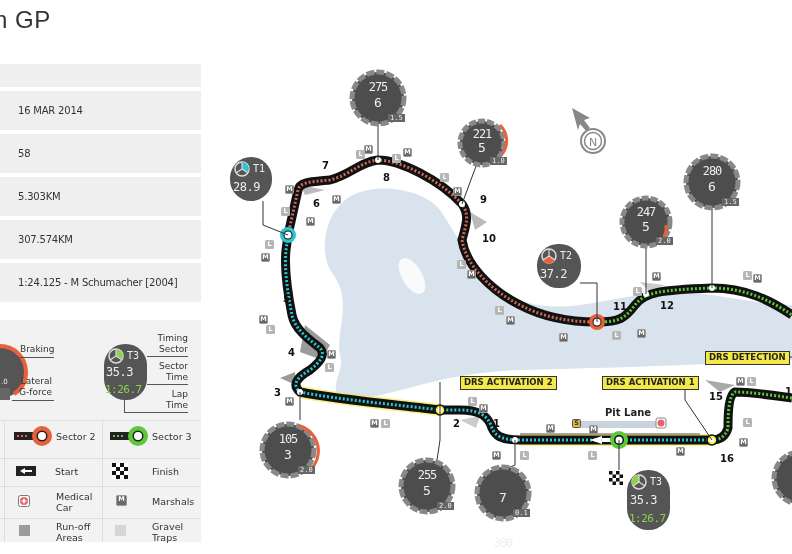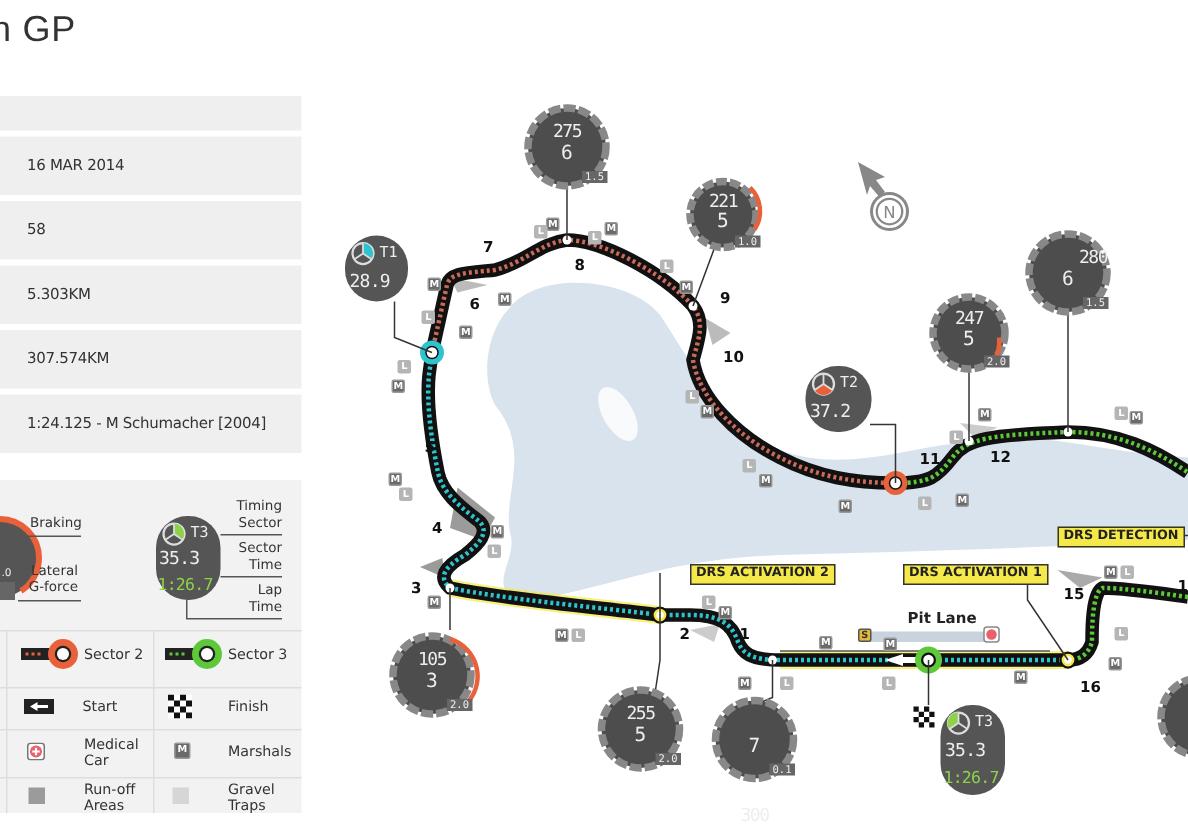--- a/index.html
+++ b/index.html
@@ -265,21 +265,21 @@
   <div class="speed" style="top:0px;">221</div>
   <div class="gear" style="top:13px;">5</div>
   <div class="gforce" style="left:30px;top:30px;">1.0</div>
 </div>
 <div class="gauge" style="left:622px;top:205px;width:48px;">
   <div class="speed" style="top:0px;">247</div>
   <div class="gear" style="top:14px;">5</div>
   <div class="gforce" style="left:34px;top:32px;">2.0</div>
 </div>
 <div class="gauge" style="left:686px;top:164px;width:52px;">
-  <div class="speed" style="top:0px;text-align:right;">280</div>
+  <div class="speed" style="top:0px;">280</div>
   <div class="gear" style="top:15px;">6</div>
   <div class="gforce" style="left:36px;top:34px;">1.5</div>
 </div>
 <div class="gauge" style="left:262px;top:432px;width:52px;">
   <div class="speed" style="top:0px;">105</div>
   <div class="gear" style="top:15px;">3</div>
   <div class="gforce" style="left:36px;top:34px;">2.0</div>
 </div>
 <div class="gauge" style="left:401px;top:468px;width:52px;">
   <div class="speed" style="top:0px;">255</div>

